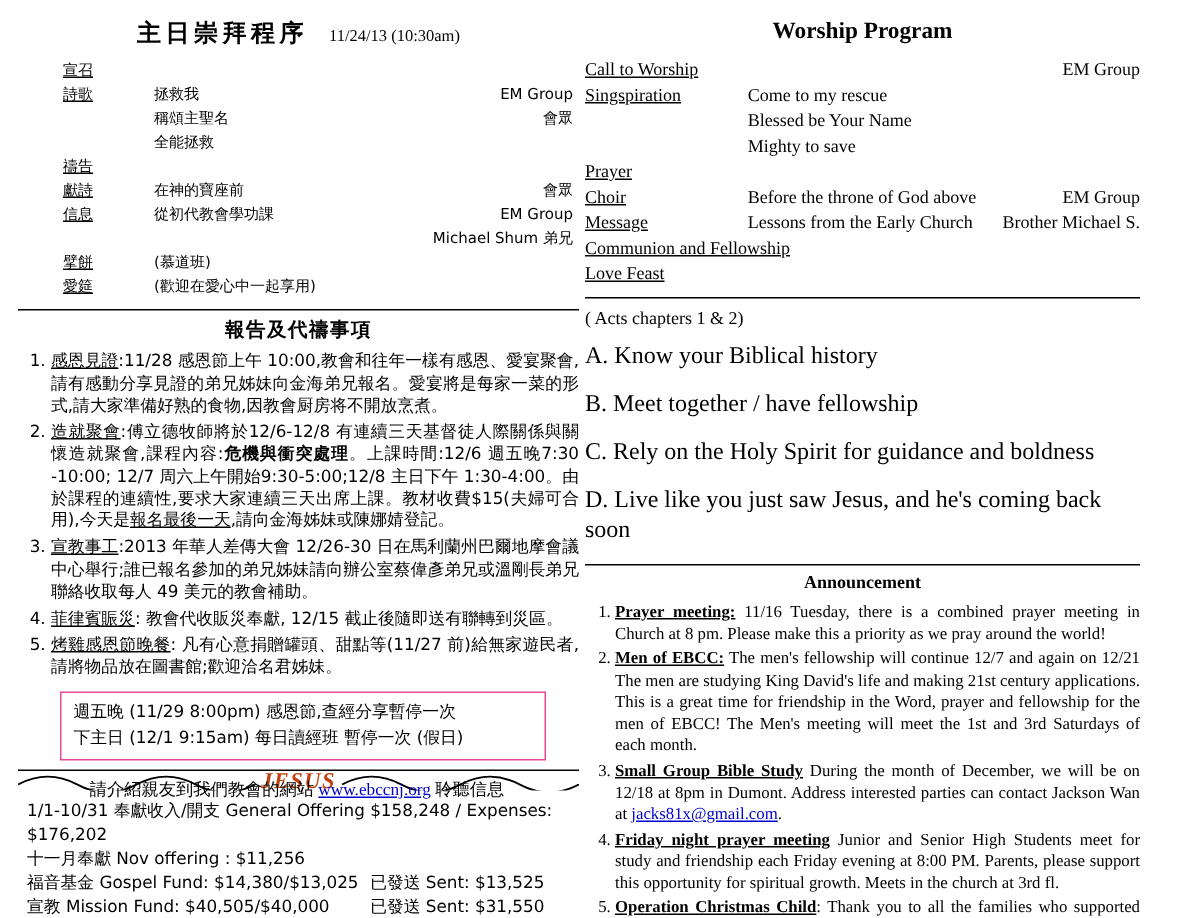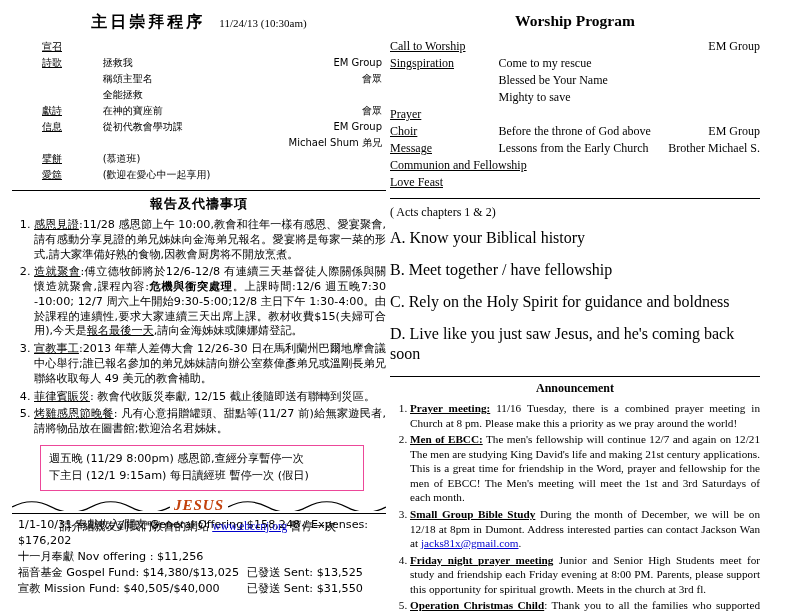--- a/index.html
+++ b/index.html
@@ -223,20 +223,25 @@
         <td class="c-who">EM Group</td>
       </tr>
       <tr>
         <td class="c-item"><span></span></td>
         <td class="c-desc">稱頌主聖名</td>
         <td class="c-who">會眾</td>
       </tr>
       <tr>
         <td class="c-item"><span></span></td>
         <td class="c-desc">全能拯救</td>
+        <td class="c-who"></td>
+      </tr>
+      <tr>
+        <td class="c-item"><span class="u">禱告</span></td>
+        <td class="c-desc"></td>
         <td class="c-who"></td>
       </tr>
       <tr>
         <td class="c-item"><span class="u">獻詩</span></td>
         <td class="c-desc">在神的寶座前</td>
         <td class="c-who">會眾</td>
       </tr>
       <tr>
         <td class="c-item"><span class="u">信息</span></td>
         <td class="c-desc">從初代教會學功課</td>
@@ -297,21 +302,21 @@
         <div class="a">宣教 Mission Fund: $40,505/$40,000</div>
         <div class="b">已發送 Sent: $31,550</div>
       </div>
 
     </div>
 
     <div class="l-footer">
       <hr class="footer-hr">
       <span class="cn">請介紹親友到我們教會的網站</span>
       <a class="url" href="#">www.ebccnj.org</a>
-      <span class="cn">暫停一次</span>
+      <span class="cn">聆聽信息</span>
     </div>
 
   </div>
 
   <div class="col-right">
 
     <div class="r-title">Worship Program</div>
 
     <table class="r-table">
       <tbody>

